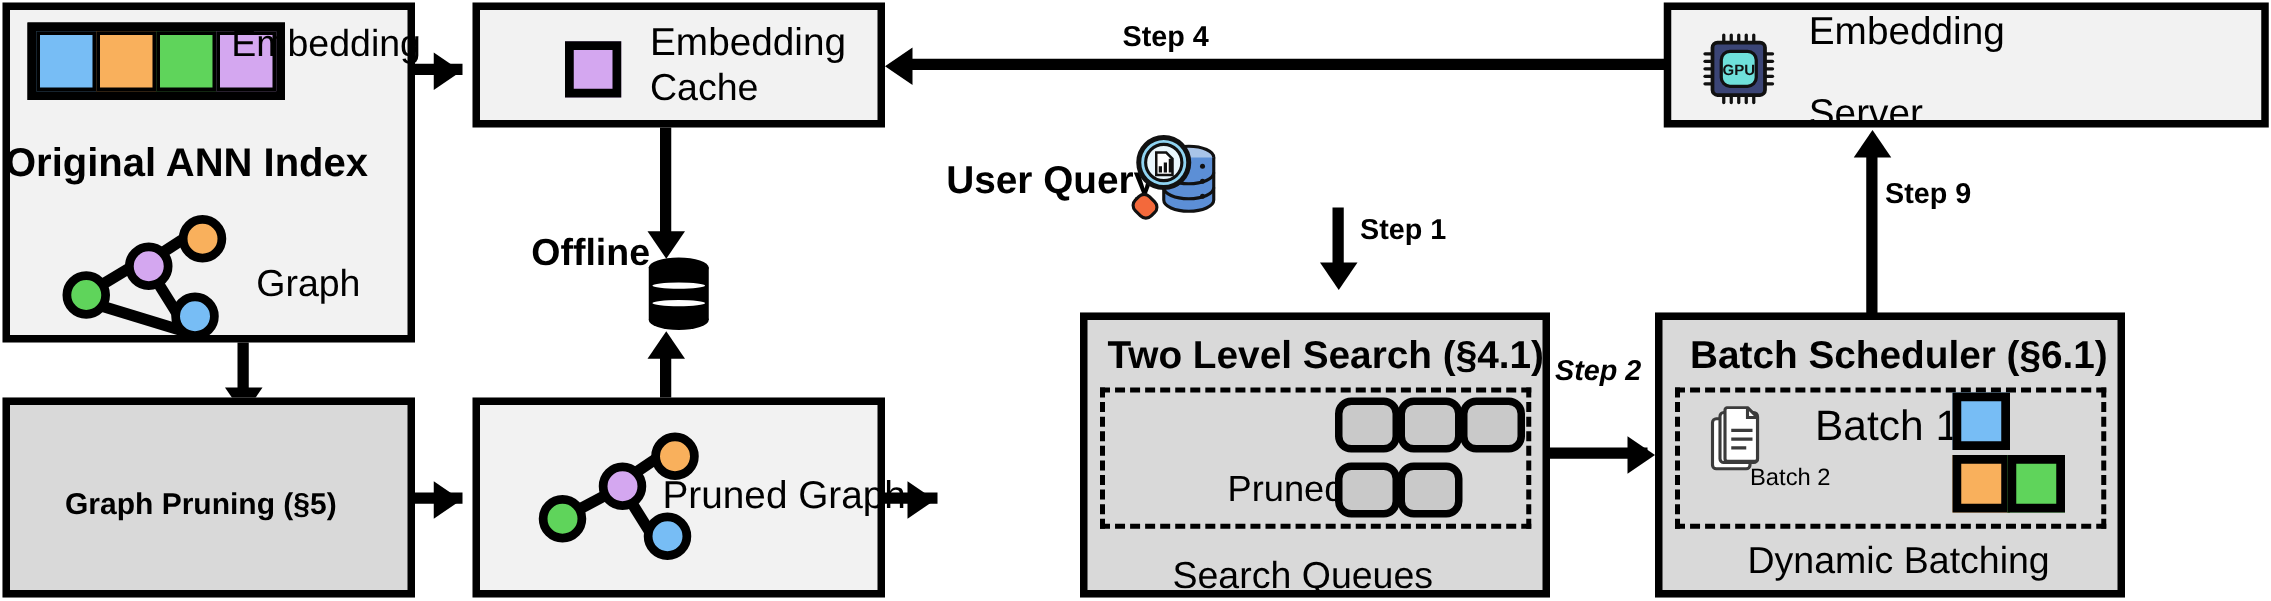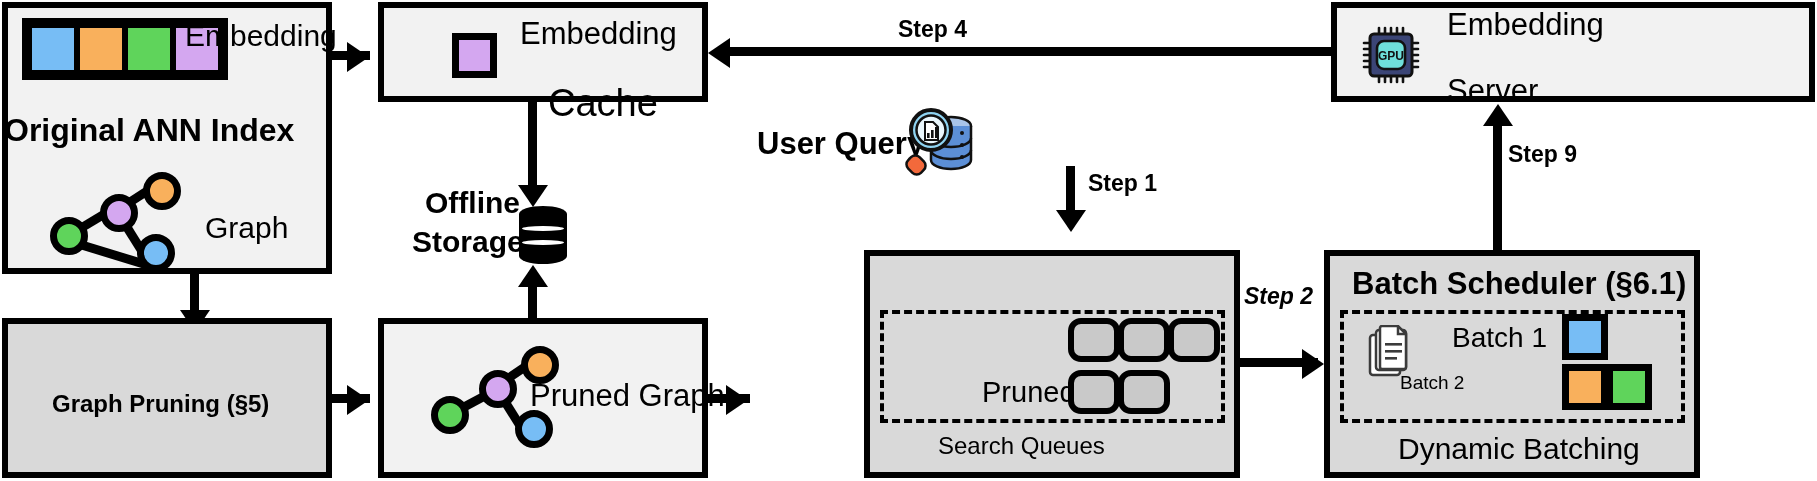--- a/index.html
+++ b/index.html
@@ -85,27 +85,26 @@
 
   <div class="box box-grey" style="left:2px;top:318px;width:330px;height:160px;"></div>
   <div class="ttl" style="left:52px;top:390px;font-size:24px;">Graph Pruning (§5)</div>
 
   <div class="ln hline" style="left:332px;top:51px;width:38px;"></div>
   <div class="ahead right" style="left:347px;top:42px;"></div>
 
   <div class="box box-light" style="left:378px;top:2px;width:330px;height:100px;"></div>
   <div class="sq" style="left:452px;top:33px;width:45px;height:45px;background:#D4A7F0;"></div>
   <div class="lbl" style="left:520px;top:16px;font-size:31px;">Embedding</div>
-  <div class="lbl" style="left:548px;top:54px;font-size:38px;margin-top:28px;">Cache</div>
+  <div class="lbl" style="left:520px;top:54px;font-size:30px;">Cache</div>
 
   <div class="ln vline" style="left:528px;top:102px;height:88px;"></div>
   <div class="ahead down" style="left:518px;top:185px;"></div>
 
   <div class="lbl" style="left:425px;top:186px;font-size:30px;font-weight:700;">Offline</div>
-  <div class="lbl" style="left:412px;top:225px;font-size:30px;font-weight:700;">Storage</div>
 
   <div class="db" style="left:519px;top:206px;width:48px;height:58px;">
     <div class="body" style="top:8px;height:42px;"></div>
     <div class="disc" style="top:0px;"></div>
     <div class="disc" style="top:42px;"></div>
     <div class="gap" style="top:20px;"></div>
     <div class="gap" style="top:34px;"></div>
   </div>
 
   <div class="ln vline" style="left:528px;top:272px;height:48px;"></div>
@@ -150,53 +149,54 @@
       <rect x="31" y="26" width="2.6" height="8" fill="#111"></rect>
       <rect x="35" y="23" width="2.6" height="11" fill="#111"></rect>
     </g>
   </svg>
 
   <div class="ln vline" style="left:1066px;top:166px;height:50px;"></div>
   <div class="ahead down" style="left:1056px;top:210px;"></div>
   <div class="steplbl" style="left:1088px;top:170px;">Step 1</div>
 
   <div class="box box-grey" style="left:864px;top:250px;width:376px;height:228px;"></div>
+  <div class="ttl" style="left:886px;top:266px;font-size:31px;">Two Level Search (§4.1)</div>
 
   <div class="dashed" style="left:880px;top:310px;width:345px;height:113px;"></div>
 
   <div class="slot" style="left:1068px;top:318px;width:52px;height:44px;"></div>
   <div class="slot" style="left:1118px;top:318px;width:52px;height:44px;"></div>
   <div class="slot" style="left:1168px;top:318px;width:52px;height:44px;"></div>
 
   <div class="lbl" style="left:982px;top:376px;font-size:29px;">Pruned</div>
   <div class="slot" style="left:1068px;top:370px;width:52px;height:44px;"></div>
   <div class="slot" style="left:1118px;top:370px;width:52px;height:44px;"></div>
 
-  <div class="lbl" style="left:938px;top:432px;font-size:24px;">Search Queues</div>
+  <div class="lbl" style="left:938px;top:444px;font-size:30px;">Search Queues</div>
 
   <div class="ln hline" style="left:1240px;top:358px;width:78px;"></div>
   <div class="ahead right" style="left:1302px;top:349px;"></div>
   <div class="steplbl" style="left:1244px;top:283px;font-style:italic;">Step 2</div>
 
   <div class="box box-grey" style="left:1324px;top:250px;width:376px;height:228px;"></div>
   <div class="ttl" style="left:1352px;top:266px;font-size:31px;">Batch Scheduler (§6.1)</div>
 
   <div class="dashed" style="left:1340px;top:310px;width:345px;height:113px;"></div>
 
   <svg style="position:absolute;left:1368px;top:325px;" width="48" height="58" viewBox="0 0 48 58">
     <rect x="2" y="10" width="30" height="40" rx="3" fill="#fff" stroke="#3b3b3b" stroke-width="2.5"></rect>
     <rect x="8" y="5" width="30" height="40" rx="3" fill="#fff" stroke="#3b3b3b" stroke-width="2.5"></rect>
     <path d="M14 1 h16 l8 8 v33 a2 2 0 0 1 -2 2 H14 a2 2 0 0 1 -2 -2 V3 a2 2 0 0 1 2 -2 z" fill="#fff" stroke="#3b3b3b" stroke-width="2.5"></path>
     <path d="M30 1 v8 h8" fill="none" stroke="#3b3b3b" stroke-width="2.5"></path>
     <rect x="17" y="18" width="17" height="2.6" fill="#3b3b3b"></rect>
     <rect x="17" y="25" width="17" height="2.6" fill="#3b3b3b"></rect>
     <rect x="17" y="32" width="12" height="2.6" fill="#3b3b3b"></rect>
   </svg>
 
-  <div class="lbl" style="left:1452px;top:322px;font-size:28px;">Batch 1</div>
+  <div class="lbl" style="left:1452px;top:322px;font-size:34px;">Batch 1</div>
   <div class="sq" style="left:1562px;top:314px;width:46px;height:46px;background:#77BDF5;"></div>
 
   <div class="lbl" style="left:1400px;top:372px;font-size:19px;">Batch 2</div>
   <div class="sq" style="left:1562px;top:364px;width:46px;height:46px;background:#F9B05C;"></div>
   <div class="sq" style="left:1606px;top:364px;width:46px;height:46px;background:#5FD45B;"></div>
 
   <div class="lbl" style="left:1398px;top:432px;font-size:30px;">Dynamic Batching</div>
 
   <div class="ln vline" style="left:1493px;top:120px;height:132px;"></div>
   <div class="ahead up" style="left:1483px;top:104px;"></div>

